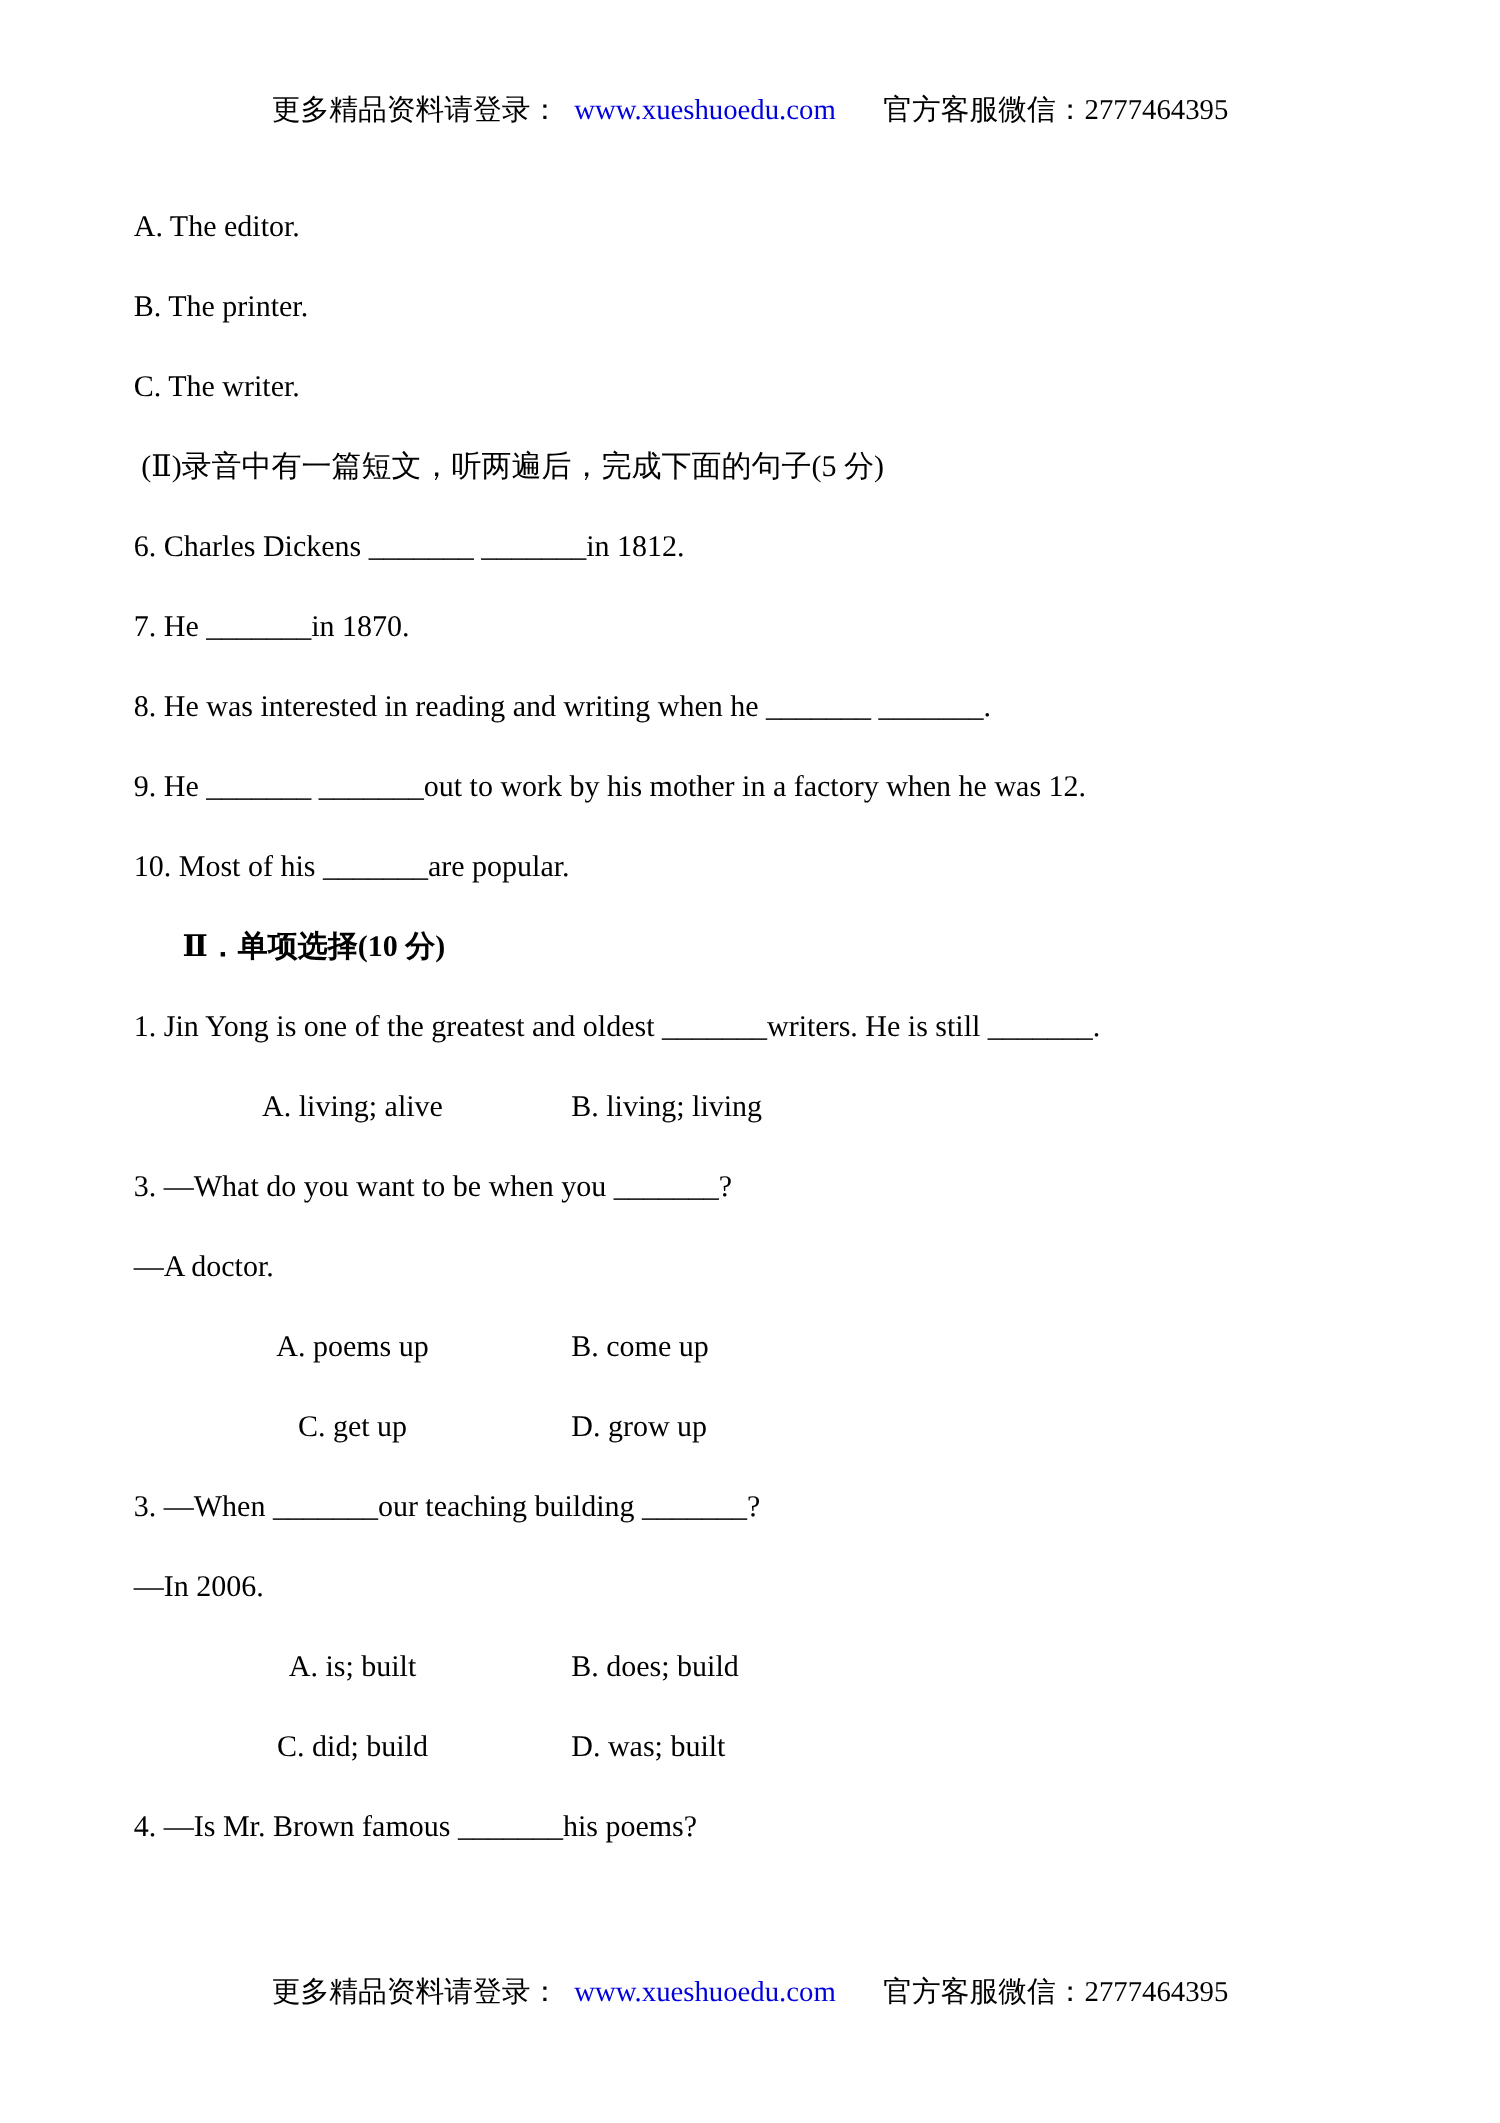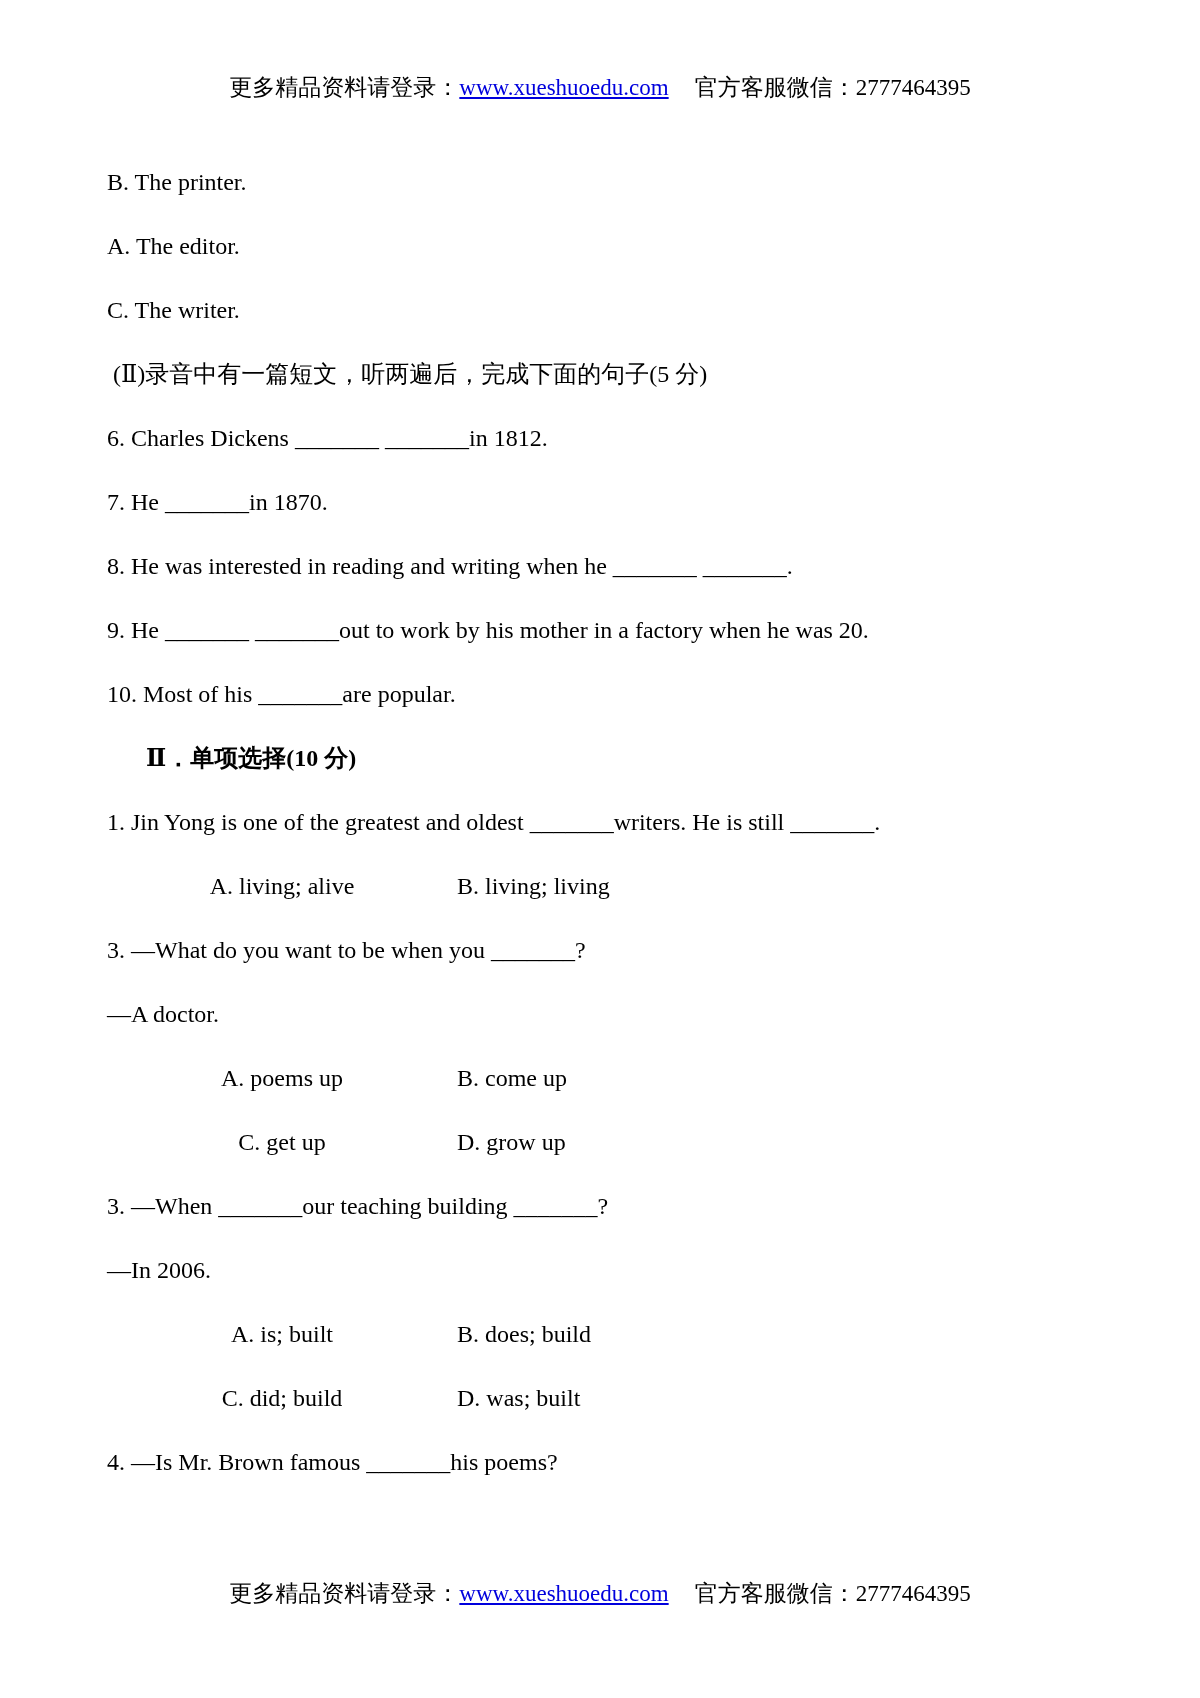--- a/index.html
+++ b/index.html
@@ -21,22 +21,21 @@
     left: 0;
     right: 0;
     text-align: center;
     font-size: 23px;
     white-space: pre;
   }
   .page-header { top: 72px; }
   .page-footer { top: 1578px; }
   .site-link {
     color: #0000dd;
-    text-decoration: underline;
-    margin: 0 0;
+    margin: 0 12px;
     cursor: pointer;
   }
   .contact-text { margin-left: 26px; }
   .doc-body {
     position: absolute;
     left: 107px;
     right: 70px;
     top: 150px;
     font-size: 24px;
   }
@@ -56,28 +55,28 @@
   }
 </style>
 </head>
 <body>
 
 <div class="page">
 
   <div class="page-header"><span>更多精品资料请登录：</span><span class="site-link">www.xueshuoedu.com</span><span class="contact-text">官方客服微信：2777464395</span></div>
 
   <div class="doc-body">
+      <div class="doc-line">A. The editor.</div>
       <div class="doc-line">B. The printer.</div>
-      <div class="doc-line">A. The editor.</div>
       <div class="doc-line">C. The writer.</div>
       <div class="doc-line"> (Ⅱ)录音中有一篇短文，听两遍后，完成下面的句子(5 分)</div>
       <div class="doc-line">6. Charles Dickens _______ _______in 1812.</div>
       <div class="doc-line">7. He _______in 1870.</div>
       <div class="doc-line">8. He was interested in reading and writing when he _______ _______.</div>
-      <div class="doc-line">9. He _______ _______out to work by his mother in a factory when he was 20.</div>
+      <div class="doc-line">9. He _______ _______out to work by his mother in a factory when he was 12.</div>
       <div class="doc-line">10. Most of his _______are popular.</div>
       <div class="doc-line section-heading">Ⅱ．单项选择(10 分)</div>
       <div class="doc-line">1. Jin Yong is one of the greatest and oldest _______writers. He is still _______.</div>
       <div class="doc-line options-row"><span class="opt-left">A. living; alive</span><span class="opt-right">B. living; living</span></div>
       <div class="doc-line">3. —What do you want to be when you _______?</div>
       <div class="doc-line">—A doctor.</div>
       <div class="doc-line options-row"><span class="opt-left">A. poems up</span><span class="opt-right">B. come up</span></div>
       <div class="doc-line options-row"><span class="opt-left">C. get up</span><span class="opt-right">D. grow up</span></div>
       <div class="doc-line">3. —When _______our teaching building _______?</div>
       <div class="doc-line">—In 2006.</div>

